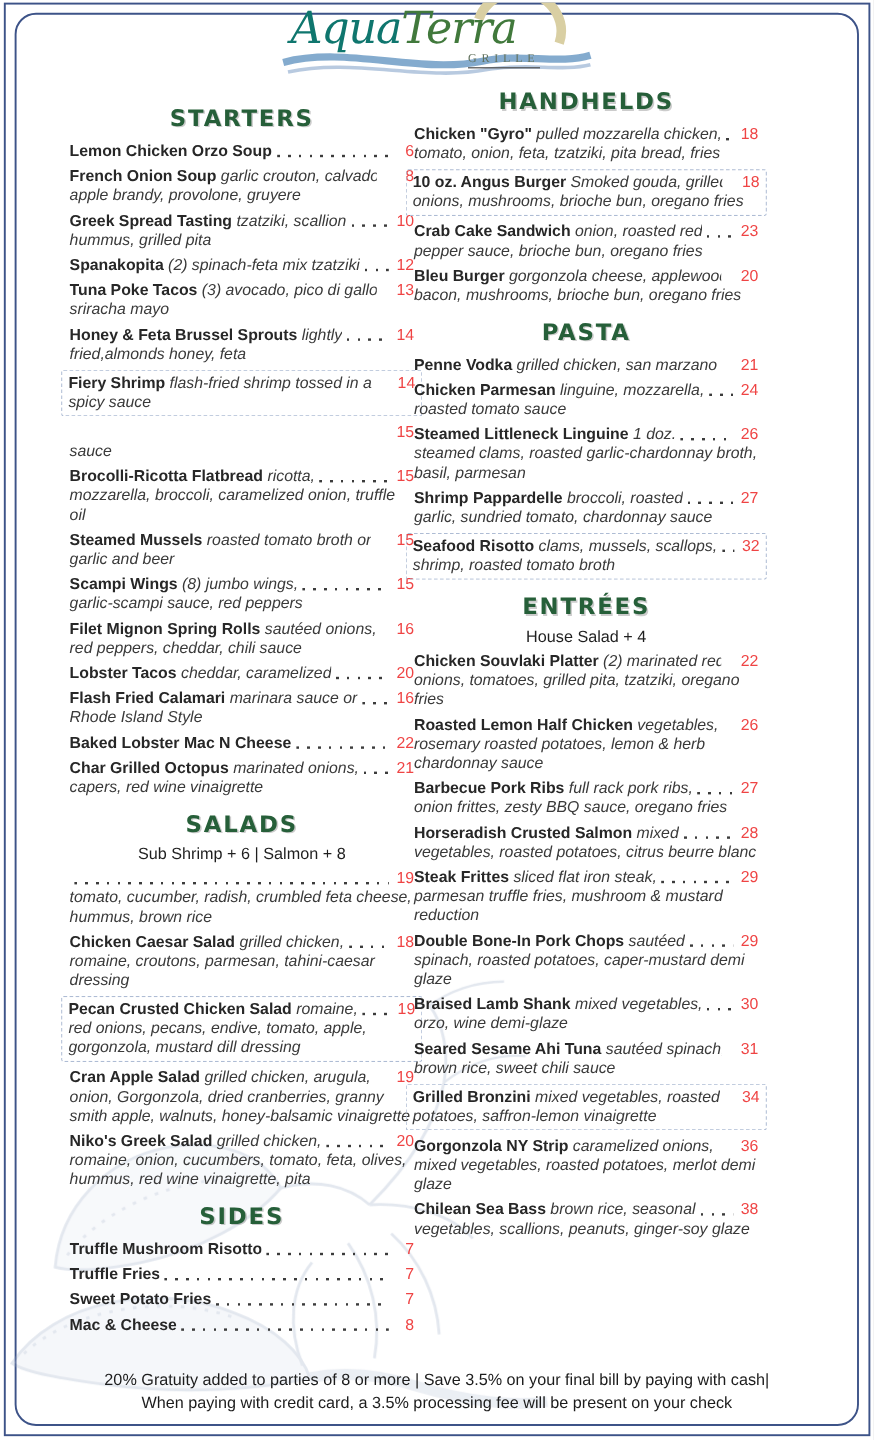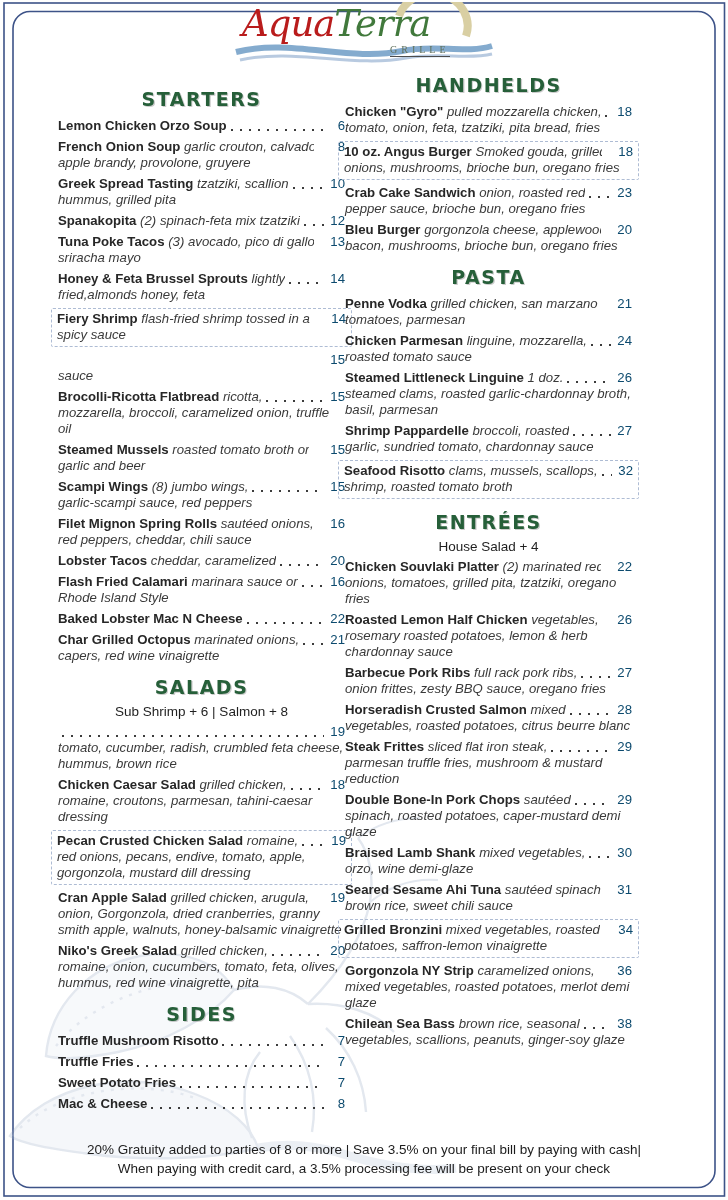--- a/index.html
+++ b/index.html
@@ -8,21 +8,21 @@
   .frame-svg,.wm-svg{position:absolute;pointer-events:none;}
   .frame-svg{inset:0;}
   .wm-svg{left:-10px;bottom:-6px;opacity:.5;}
 
   
   .logo{position:absolute;top:2px;left:0;right:0;height:70px;display:flex;justify-content:center;}
   .logo-wrap{position:relative;width:260px;height:70px;}
   .logo-art{position:absolute;left:0;top:0;}
   .logo-text{position:absolute;top:0px;left:8px;font-family:"DejaVu Serif",serif;
              font-style:italic;font-size:37px;line-height:44px;letter-spacing:-1px;white-space:nowrap;}
-  .aqua{color:#b91c1c;} .terra{color:#41793c;}
+  .aqua{color:#0f766e;} .terra{color:#41793c;}
   .grille{position:absolute;top:42px;left:156px;font-size:10px;letter-spacing:4px;color:#61715c;
           border-bottom:1.5px solid #4c4c4c;font-family:Liberation Serif, serif;padding-bottom:1px;}
 
   
   .cols{position:absolute;top:74px;left:58px;width:604px;display:flex;}
   .col{width:287px;}
   #col-left{padding-top:14px;}
   .sec-title{font-family:"DejaVu Sans",sans-serif;font-weight:bold;font-size:19px;letter-spacing:1.5px;
              color:#265f39;text-align:center;margin:12px 0 8px;
              text-shadow:1.2px 1.2px 0 rgba(110,110,110,.35);}
@@ -30,21 +30,21 @@
   .sec-sub{text-align:center;font-size:13.5px;color:#1f1f1f;margin:-2px 0 5px;}
 
   .item{margin-bottom:5px;font-size:13.2px;line-height:16px;color:#2d2d2d;}
   .line1{display:flex;}
   .l1t{white-space:nowrap;min-width:0;overflow:hidden;}
   .nm{font-weight:bold;color:#272727;font-style:normal;}
   .d1,.rest{font-style:italic;color:#3a3a3a;}
   .leader{flex:1 1 auto;min-width:6px;height:2px;align-self:flex-end;margin:0 4px 3px 4px;
           background-image:repeating-linear-gradient(to right,#3c3c3c 0 2.2px,transparent 2.2px 9px);}
   .leader.empty{background:none;}
-  .price{text-align:right;min-width:17px;color:#0c4a6e;}
+  .price{text-align:right;min-width:17px;color:#ef4444;}
   .boxed{border:1.3px dashed #aebcd4;border-radius:2px;padding:2px 5px 3px;margin:0 -7px 5px;}
 
   
   .footer{position:absolute;left:0;right:0;bottom:22px;text-align:center;font-size:13.5px;
           color:#1c1c1c;line-height:19px;}
 </style>
 </head>
 <body>
 
 <div class="page">
@@ -324,21 +324,20 @@
           </div>
         </section>
         <section class="sec">
           <h2 class="sec-title">PASTA</h2>
           <div class="item">
             <div class="line1">
               <span class="l1t"><span class="nm">Penne Vodka</span> <span class="d1">grilled chicken, san marzano</span></span>
               <span class="leader empty"></span>
               <span class="price">21</span>
             </div>
-            <div class="rest">tomatoes,  parmesan</div>
           </div>
           <div class="item">
             <div class="line1">
               <span class="l1t"><span class="nm">Chicken Parmesan</span> <span class="d1">linguine, mozzarella,</span></span>
               <span class="leader"></span>
               <span class="price">24</span>
             </div>
             <div class="rest">roasted tomato sauce</div>
           </div>
           <div class="item">

